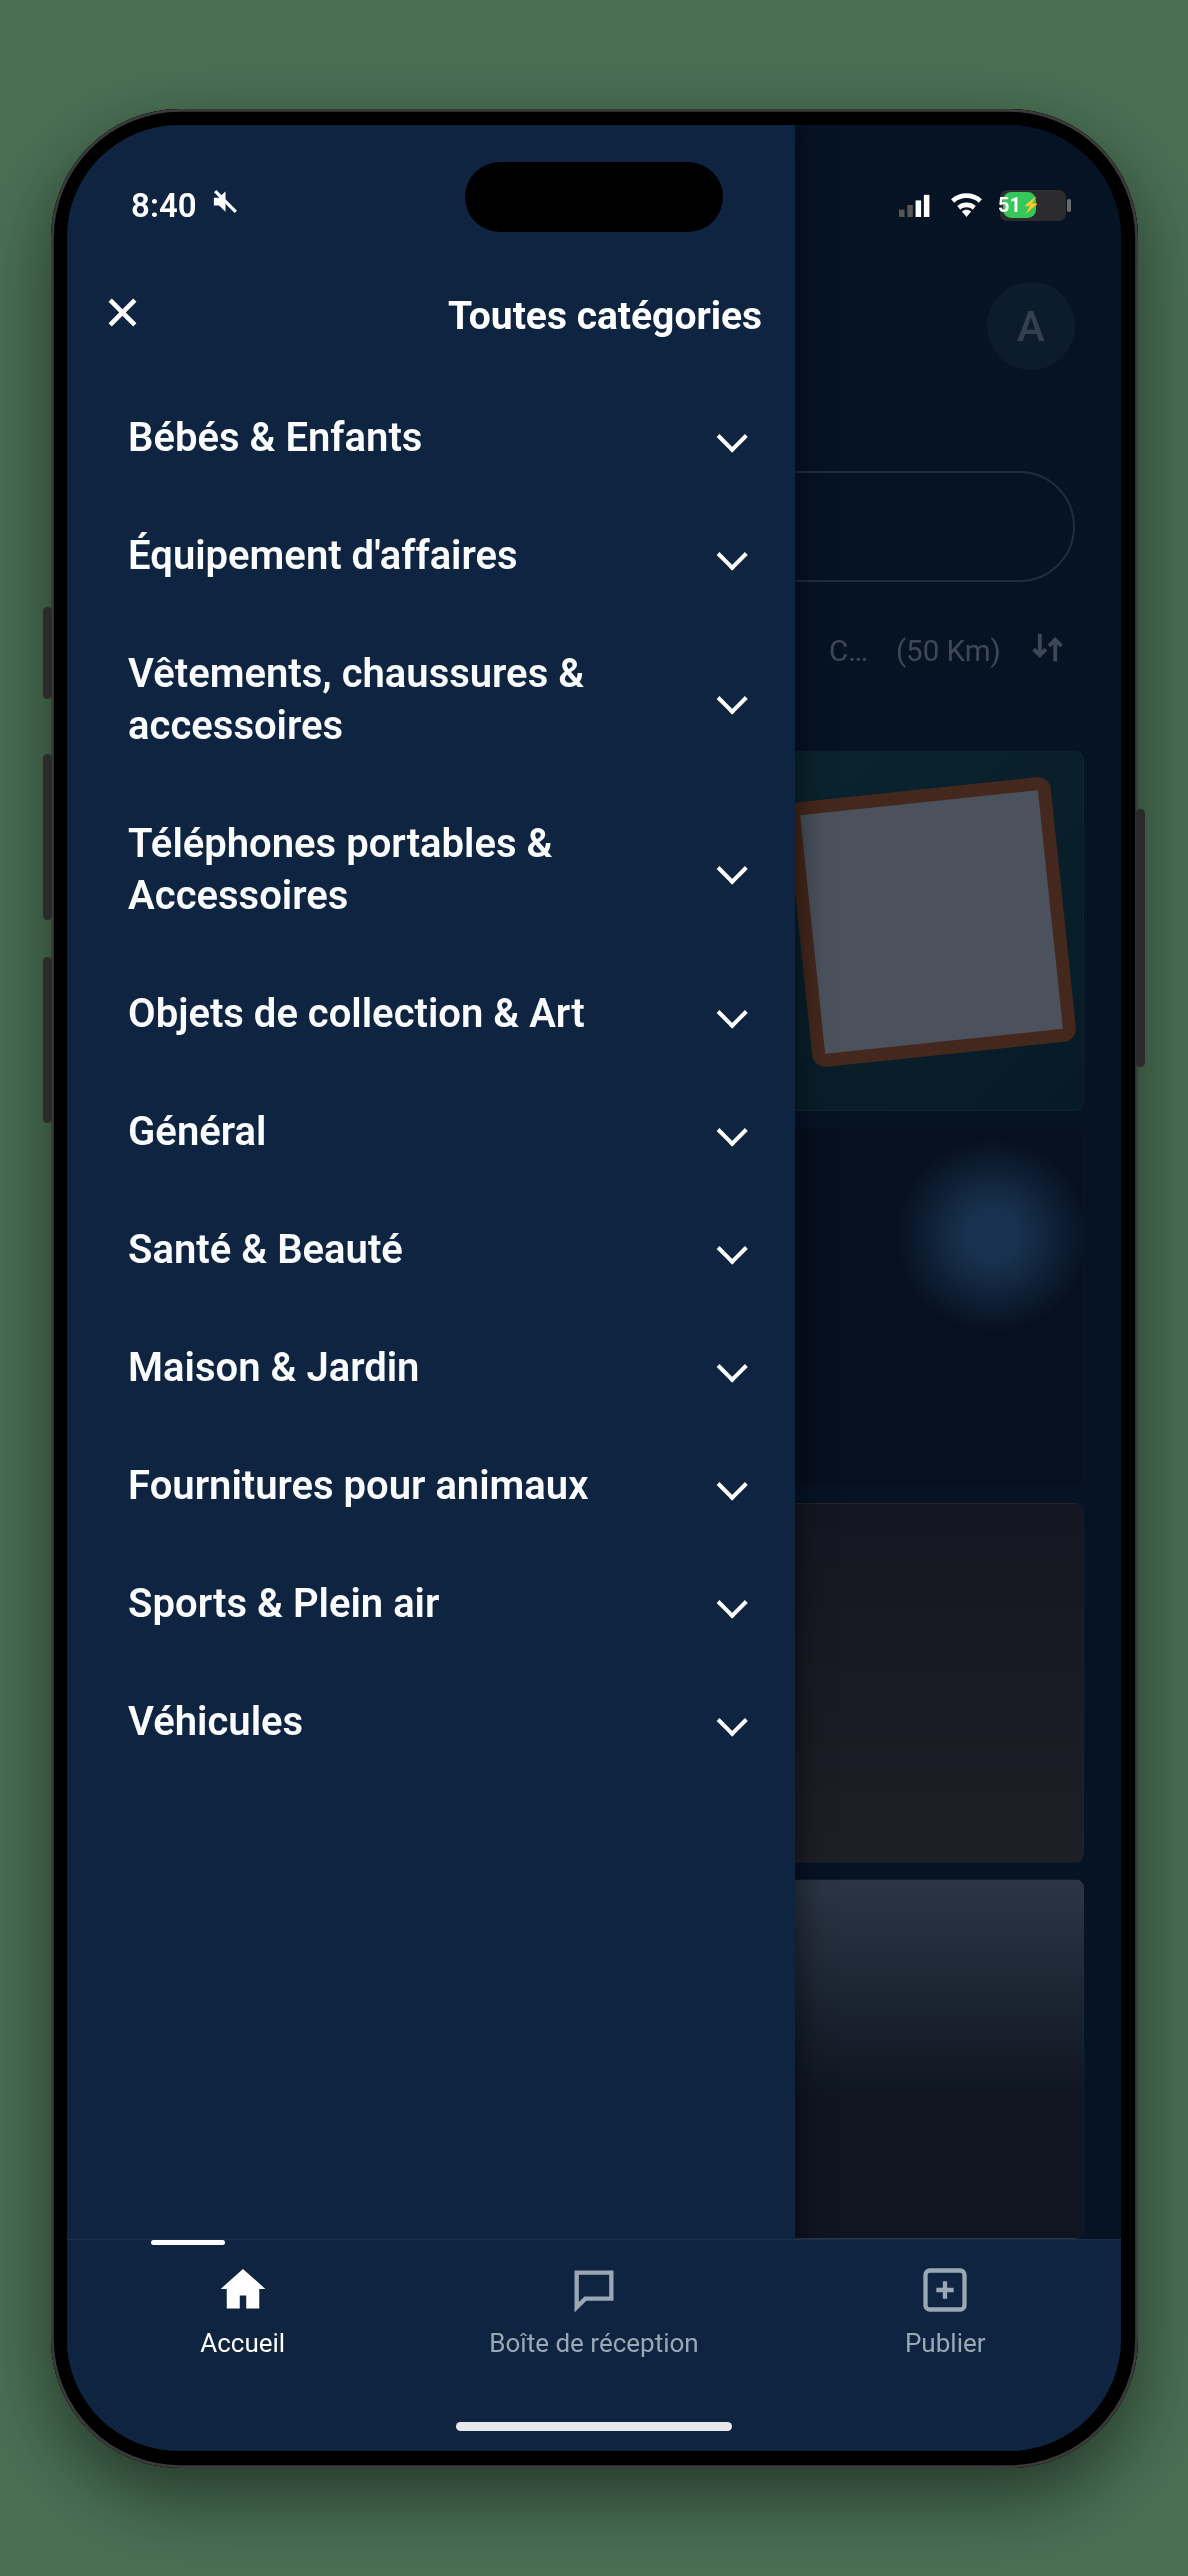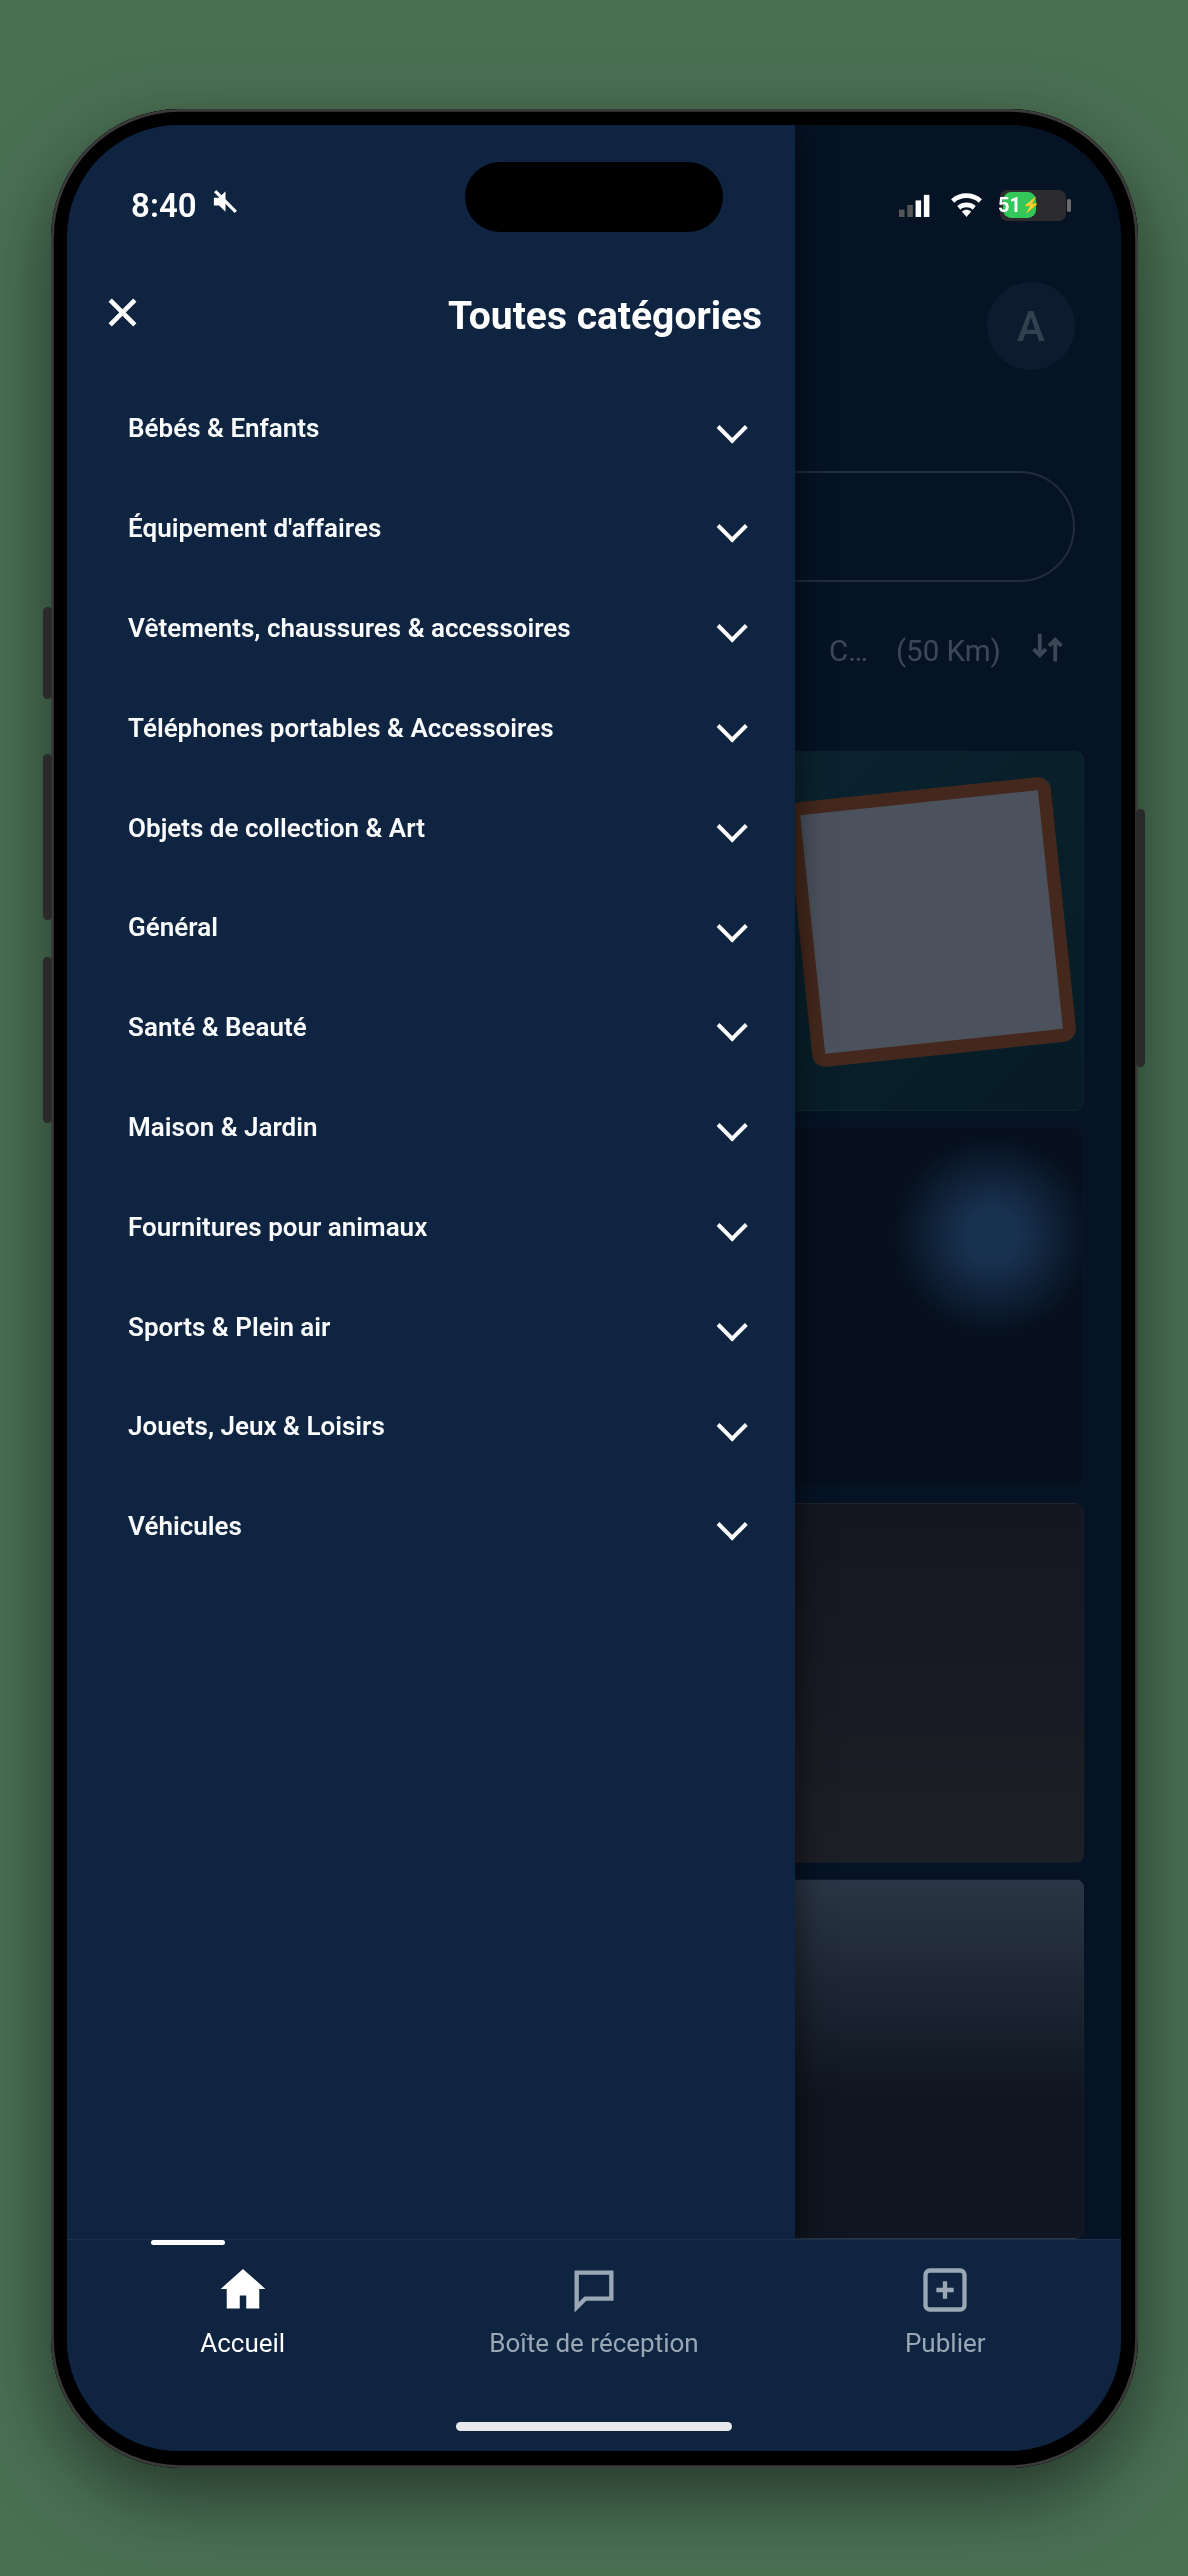--- a/index.html
+++ b/index.html
@@ -141,21 +141,21 @@
   .close-x {
     color: #fff; font-size: 44px; width: 44px; text-align: center;
   }
   .drawer-title {
     color: #fff; font-size: 39px; font-weight: 700;
   }
   .cat-list { padding: 0 37px 0 61px; }
   .cat-item {
     display: flex; justify-content: space-between; align-items: center;
     padding: 33px 9.2px 33px 0;
-    color: #fafbfc; font-size: 26px; font-weight: 600;
+    color: #fafbfc; font-size: 40px; font-weight: 600;
     gap: 18.4px;
   }
   .cat-label { max-width: 516px; line-height: 1.3; }
   .chevron {
     width: 33px; height: 33px; position: relative; flex-shrink: 0;
   }
   .chevron::before {
     content: ""; position: absolute; left: 5.5px; top: 3.7px;
     width: 18.4px; height: 18.4px;
     border-right: 4.6px solid #fff; border-bottom: 4.6px solid #fff;
@@ -309,24 +309,20 @@
           </div>
           <div class="cat-item">
             <span class="cat-label">Fournitures pour animaux</span>
             <span class="chevron"></span>
           </div>
           <div class="cat-item">
             <span class="cat-label">Sports &amp; Plein air</span>
             <span class="chevron"></span>
           </div>
           <div class="cat-item">
-            <span class="cat-label">Jouets, Jeux &amp; Loisirs</span>
-            <span class="chevron"></span>
-          </div>
-          <div class="cat-item">
             <span class="cat-label">Véhicules</span>
             <span class="chevron"></span>
           </div>
         </div>
     </div>
 
     <div class="bottom-nav">
       <div class="active-indicator"></div>
 
     <div class="nav-item active">

